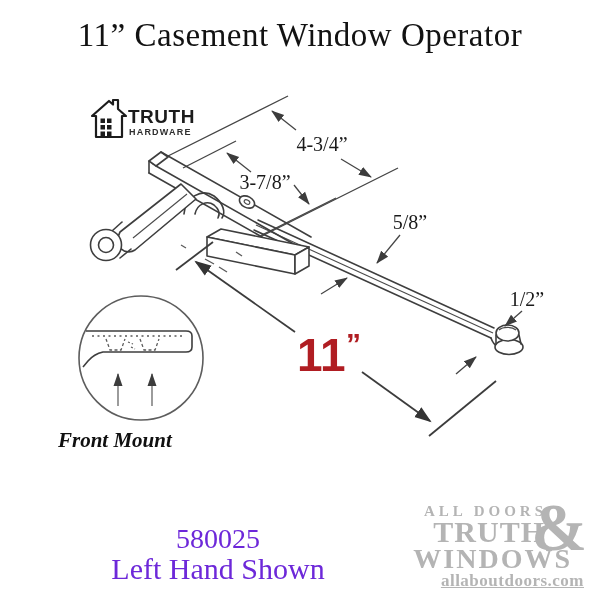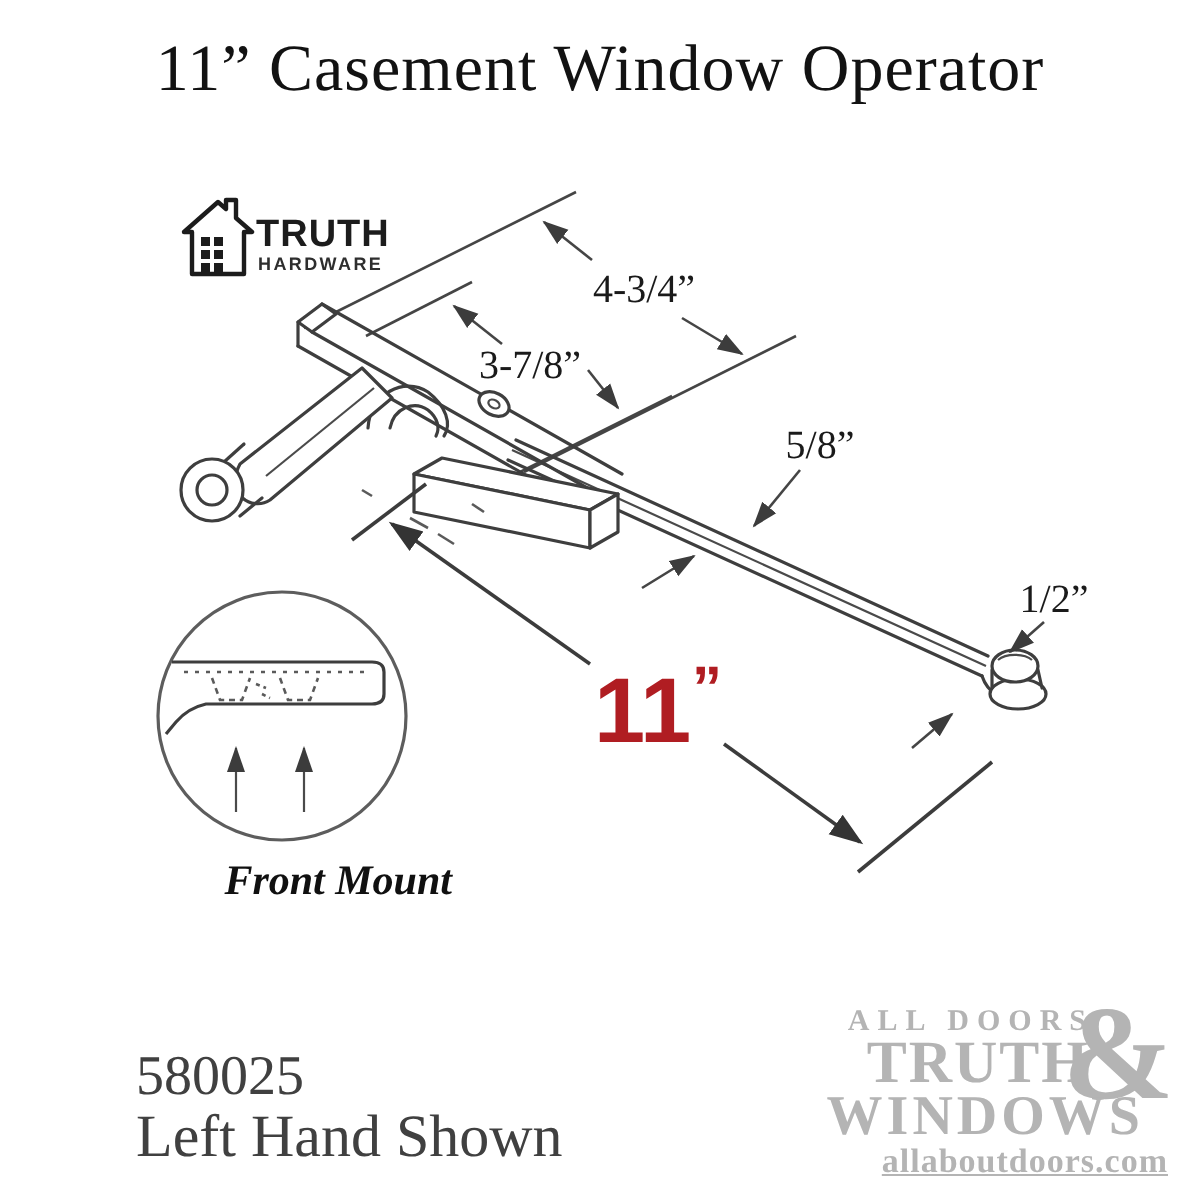--- a/index.html
+++ b/index.html
@@ -13,23 +13,23 @@
   .draw  {stroke:#3e3e3e;stroke-width:1.6;fill:none;stroke-linecap:round;}
   .drawF {stroke:#3e3e3e;stroke-width:1.6;fill:#ffffff;stroke-linejoin:round;}
   .thin  {stroke:#4a4a4a;stroke-width:1.1;fill:none;}
   .dash  {stroke:#5a5a5a;stroke-width:1.3;fill:none;}
   .dimtext{font-family:"Liberation Serif", serif;font-size:20px;fill:#1a1a1a;}
   .redval{font-family:"Liberation Sans", sans-serif;font-weight:bold;fill:#B01D22;}
   .logo-truth{font-family:"Liberation Sans", sans-serif;font-weight:900;font-size:19px;
     fill:#1c1c1c;letter-spacing:0.5px;}
   .logo-hw{font-family:"Liberation Sans", sans-serif;font-weight:bold;font-size:9px;
     fill:#2e2e2e;letter-spacing:1.2px;}
-  .inset-caption{position:absolute;left:58px;top:428px;width:168px;text-align:right;
+  .inset-caption{position:absolute;left:58px;top:428px;width:168px;text-align:left;
     font-size:21px;font-weight:bold;font-style:italic;color:#101010;line-height:1.15;}
-  .footer{position:absolute;left:68px;top:524px;width:300px;text-align:left;color:#404040;}
+  .footer{position:absolute;left:68px;top:524px;width:300px;text-align:center;color:#6d28d9;}
   .footer .pn{font-size:28px;line-height:1.05;}
   .footer .hand{font-size:30px;line-height:1.05;font-family:Liberation Serif, serif;}
   .wm{position:absolute;left:420px;top:498px;width:170px;height:100px;color:#b4b4b4;}
   .wm span{position:absolute;display:block;font-weight:bold;line-height:1;white-space:nowrap;}
   .wm-l1{top:6px;right:43px;font-size:15px;letter-spacing:4px;}
   .wm-l2{top:19px;right:45px;font-size:30px;letter-spacing:1px;}
   .wm-amp{top:-4px;right:3px;font-size:67px;}
   .wm-l3{top:47px;right:18px;font-size:28px;letter-spacing:2px;}
   .wm-site{top:74px;right:6px;font-size:17px;letter-spacing:0.5px;text-decoration:underline;}
 </style>

